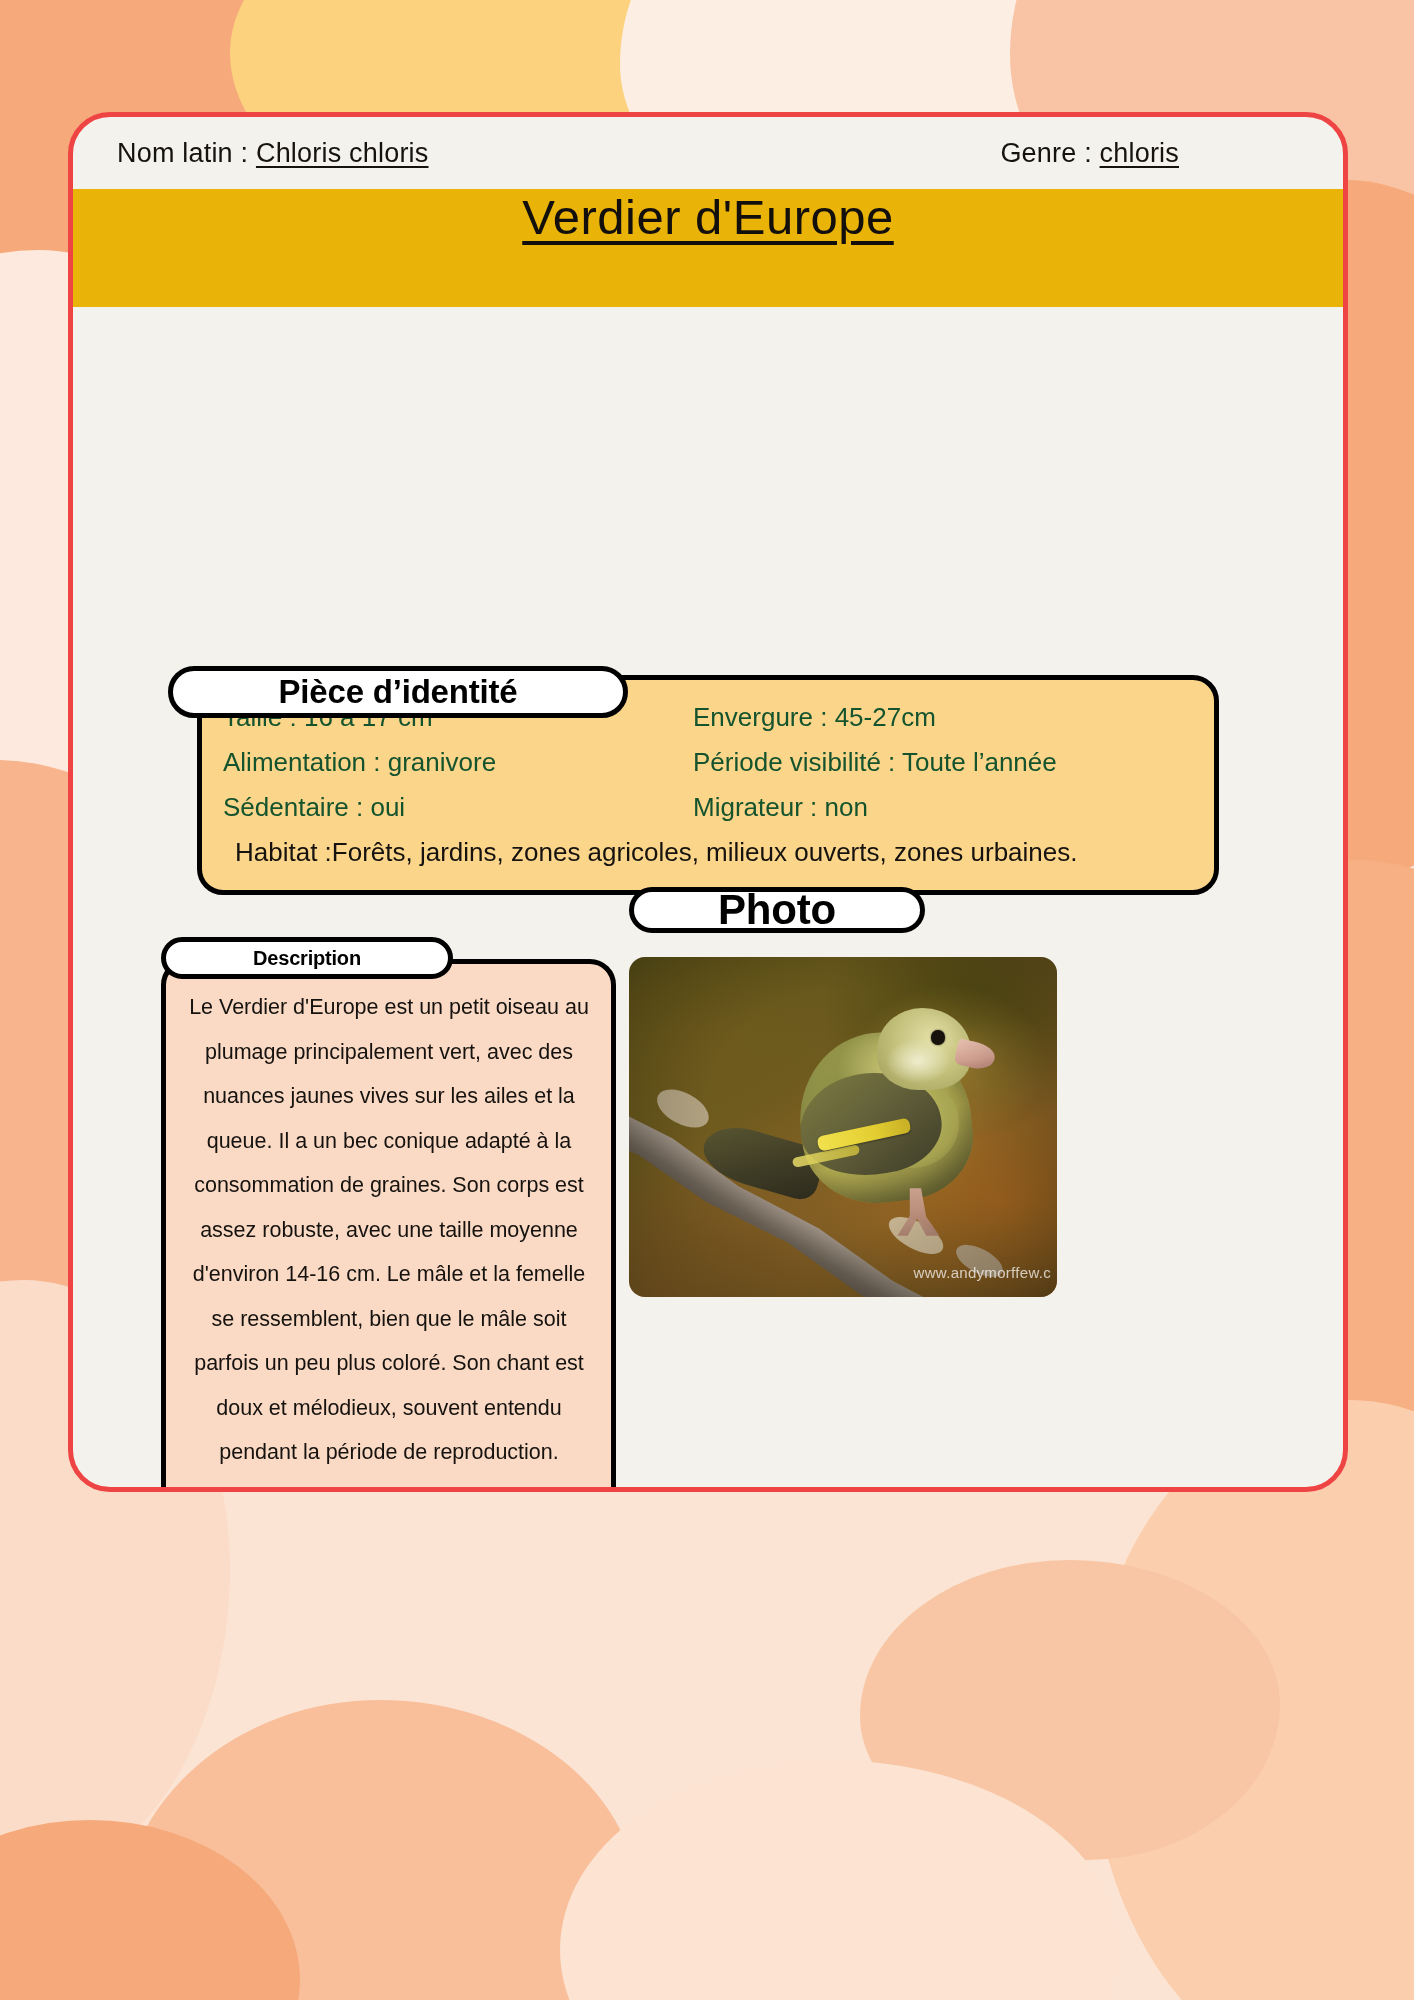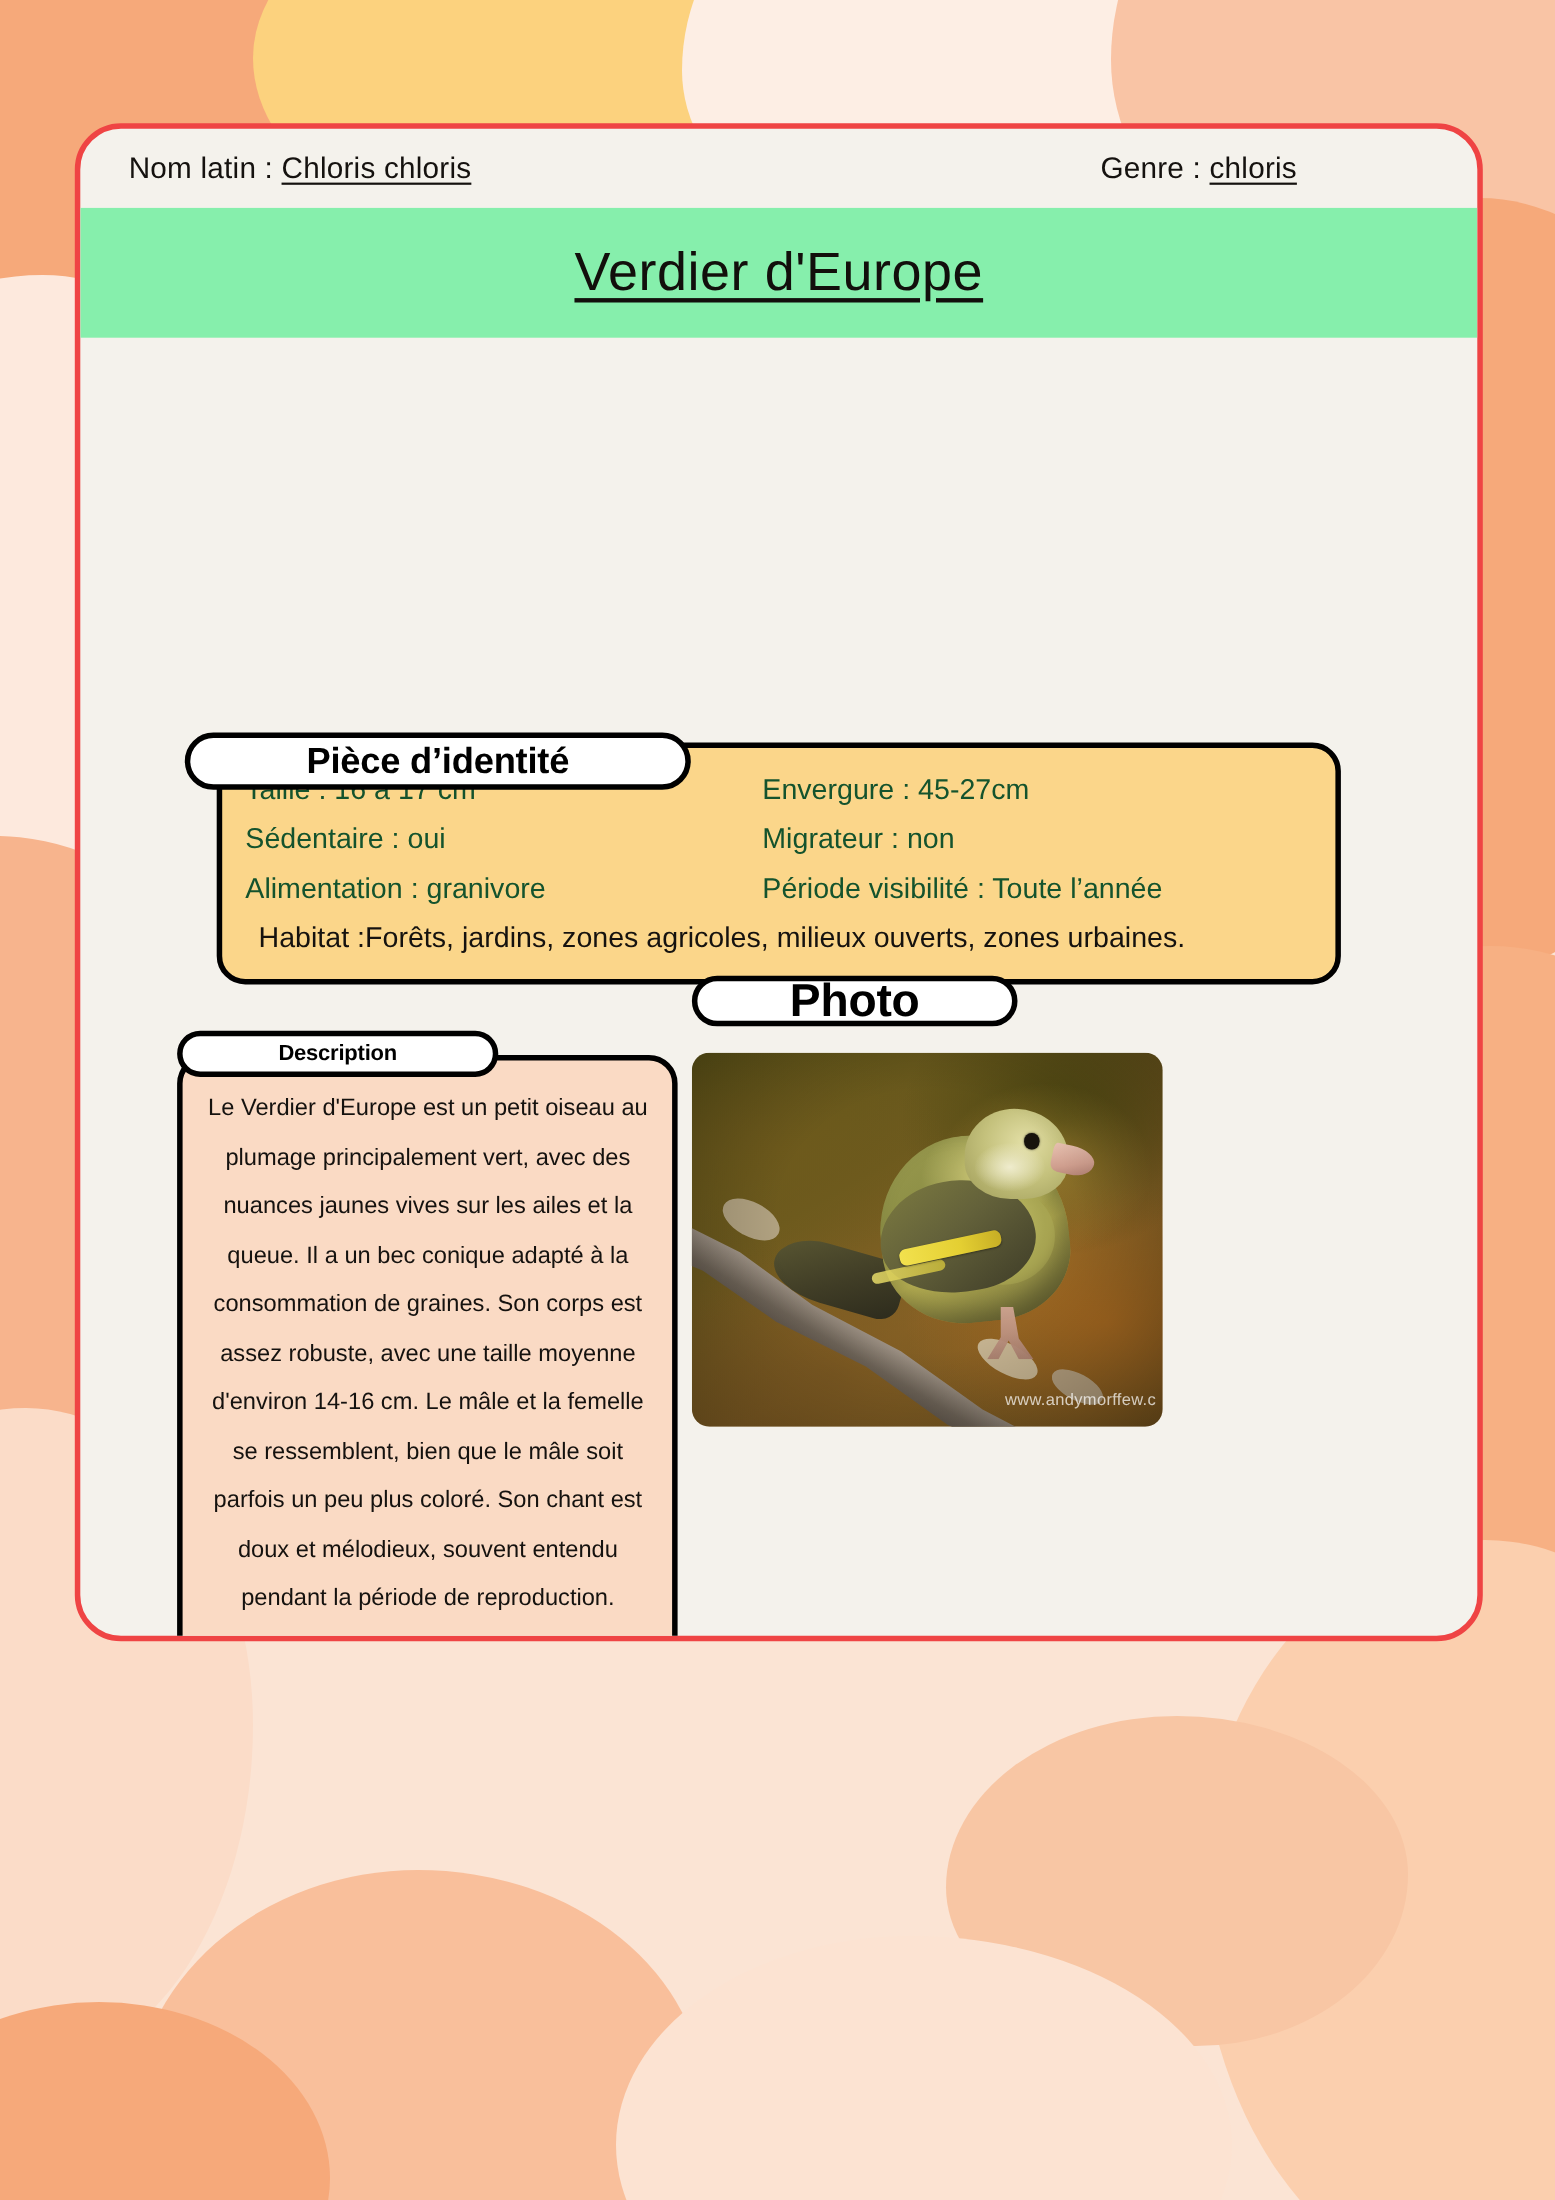--- a/index.html
+++ b/index.html
@@ -80,24 +80,23 @@
     font-size: 27px;
     color: #15120f;
     letter-spacing: .2px;
   }
   .meta-left { flex: 0 0 auto; }
   .meta-right { margin-left: auto; padding-right: 120px; }
   .u { text-decoration: underline; text-underline-offset: 4px; }
 
   
   .title-band {
-    background: #86efac;
+    background: #eab308;
     height: 118px;
     display: flex;
-    align-items: center;
     justify-content: center;
   }
   .title-band h1 {
     font-size: 49px;
     font-weight: 400;
     color: #120f0c;
     text-decoration: underline;
     text-underline-offset: 7px;
     letter-spacing: .5px;
   }
@@ -381,26 +380,26 @@
     <div class="section">
       <div class="panel" id="identity-panel"></div>
       <div class="badge" id="identity-badge">Pièce d’identité</div>
 
       <div class="id-grid">
         <div class="id-row">
           <span class="cell-l">Taille : 16 à 17 cm</span>
           <span class="cell-r">Envergure : 45-27cm</span>
         </div>
         <div class="id-row">
+          <span class="cell-l">Alimentation :  granivore</span>
+          <span class="cell-r">Période visibilité : Toute l’année</span>
+        </div>
+        <div class="id-row">
           <span class="cell-l">Sédentaire : oui</span>
           <span class="cell-r">Migrateur : non</span>
-        </div>
-        <div class="id-row">
-          <span class="cell-l">Alimentation :  granivore</span>
-          <span class="cell-r">Période visibilité : Toute l’année</span>
         </div>
         <div class="id-habitat">Habitat :Forêts, jardins, zones agricoles, milieux ouverts, zones urbaines.</div>
       </div>
     </div>
 
     <div class="section">
       <div class="panel" id="desc-panel"></div>
       <div class="badge" id="desc-badge">Description</div>
       <div id="desc-text">Le Verdier d'Europe est un petit oiseau au plumage principalement vert, avec des nuances jaunes vives sur les ailes et la queue. Il a un bec conique adapté à la consommation de graines. Son corps est assez robuste, avec une taille moyenne d'environ 14-16 cm. Le mâle et la femelle se ressemblent, bien que le mâle soit parfois un peu plus coloré. Son chant est doux et mélodieux, souvent entendu pendant la période de reproduction.</div>
     </div>

